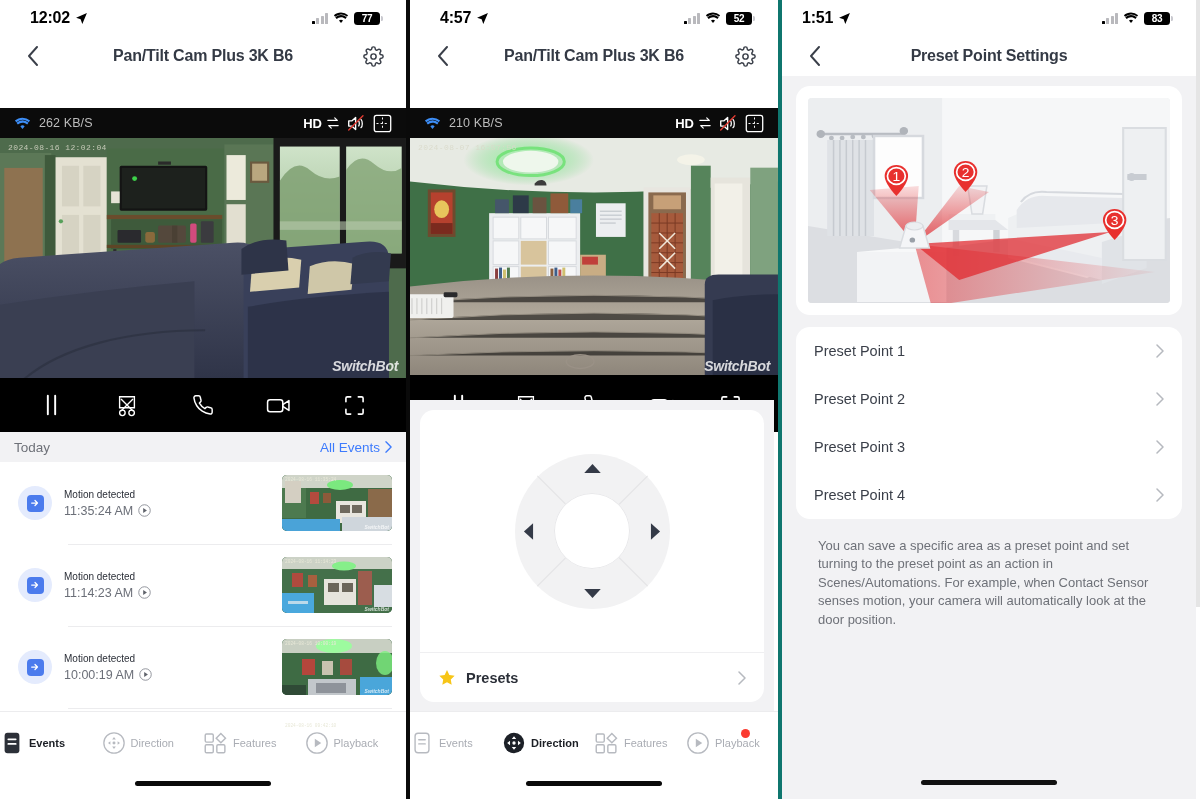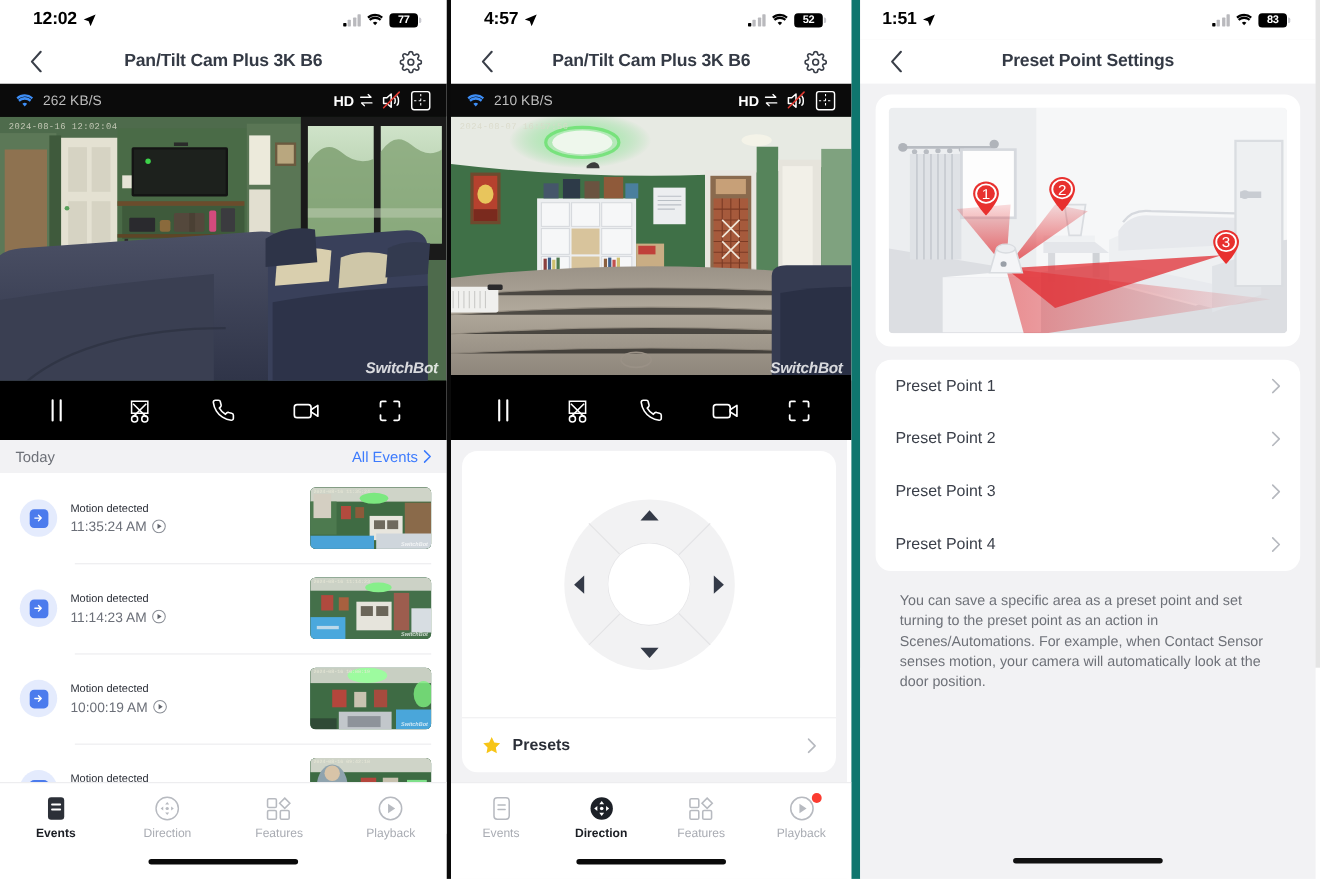--- a/index.html
+++ b/index.html
@@ -6,21 +6,21 @@
   html, body {
     width: 1200px; height: 799px;
     background: #ffffff;
     font-family: "Liberation Sans", sans-serif;
     overflow: hidden;
   }
   .screens { display: flex; width: 1200px; height: 607px; background:#e5e5e5; }
 
   .phone { position: relative; height: 799px; background: #ffffff; overflow: hidden; }
   .phone.p1 { width: 410px; border-right: 4px solid #0a0a0a; }
-  .phone.p2 { width: 372px; border-right: 8px solid #0f766e; }
+  .phone.p2 { width: 372px; border-right: 4px solid #0f766e; }
   .phone.p3 { width: 414px; background:#f2f2f4; }
 
   
   .statusbar {
     height: 36px; display:flex; align-items:center; justify-content:space-between;
     padding: 0 26px 0 30px; background:#fff;
   }
   .phone.p3 .statusbar { background:#fff;padding-left:20px; }
   .sb-left { display:flex; align-items:center; gap:5px; font-size:16px; font-weight:700; color:#000; letter-spacing:-0.2px;}
   .loc-arrow { display:inline-block; width:13px; height:13px; }
@@ -36,21 +36,21 @@
                  background:#c9c9cf; border-radius:0 1.5px 1.5px 0; }
 
   
   .navbar { height:40px; display:flex; align-items:center; padding:0 20px; background:#fff; position:relative; }
   .nav-back { width:26px; height:26px; display:flex; align-items:center; justify-content:center; cursor:pointer; }
   .nav-title { position:absolute; left:0; right:0; text-align:center; font-size:16px; font-weight:700;
                color:#343a45; letter-spacing:-0.2px; pointer-events:none; }
   .nav-gear { margin-left:auto; width:26px; height:26px; display:flex; align-items:center; justify-content:center; cursor:pointer; z-index:2;}
 
   
-  .cam-wrap { background:#000; }
+  .cam-wrap { background:#000;margin-top:32px; }
   .cam-top { height:30px; display:flex; align-items:center; padding:0 14px; background:#0b0b0b; }
   .wifi-ico { margin-right:8px; display:flex; }
   .kbs { color:#bdbdbd; font-size:12.5px; letter-spacing:0.1px; }
   .cam-top-right { margin-left:auto; display:flex; align-items:center; gap:6px; }
   .hd { color:#fff; font-size:13px; font-weight:600; display:flex; align-items:center; gap:4px;}
   .video { position:relative; width:100%; overflow:hidden; }
   .video .ts { position:absolute; top:5px; left:8px; font-size:8px; color:#d9d9c9;
                font-family:"Liberation Mono", monospace; letter-spacing:0.4px; opacity:.85; z-index:3;}
   .video .wm { position:absolute; right:8px; bottom:4px; color:rgba(255,255,255,.82);
                font-size:14px; font-weight:700; font-style:italic; letter-spacing:-0.3px; z-index:3;}
@@ -79,21 +79,21 @@
   .ev-thumb { flex:0 0 110px; width:110px; height:56px; border-radius:5px; overflow:hidden; position:relative; background:#2d5c3a;}
   .ev-thumb .tts { position:absolute; top:2px; left:3px; font-size:4.5px; color:#e8e8d8;
                    font-family:"Liberation Mono", monospace; z-index:4;}
   .ev-thumb .twm { position:absolute; right:3px; bottom:1px; font-size:5px; color:rgba(255,255,255,.75);
                    font-style:italic; font-weight:700; z-index:4;}
 
   
   .tabbar { position:absolute; left:0; right:0; bottom:0; height:88px; background:#fff;
             border-top:1px solid #ececee; }
   .tabs { display:flex; height:62px; align-items:center; }
-  .tab { flex:1; display:flex; flex-direction:column; align-items:center; gap:5px; cursor:pointer; position:relative;}
+  .tab { flex:1; display:flex; align-items:center; gap:5px; cursor:pointer; position:relative;}
   .tab .tlabel { font-size:11px; color:#a9acb3; }
   .tab.active .tlabel { color:#1b1e24; font-weight:700; }
   .tab .dot { position:absolute; width:9px; height:9px; border-radius:50%; background:#fb3b30;
               top:-2px; left:calc(50% + 9px); }
   .home-ind { position:absolute; left:50%; transform:translateX(-50%); bottom:13px;
               width:136px; height:5px; border-radius:3px; background:#0a0a0a; }
 
   
   .dir-card { margin:10px 10px 0 10px; background:#fff; border-radius:14px; height:292px;
               display:flex; flex-direction:column; }

